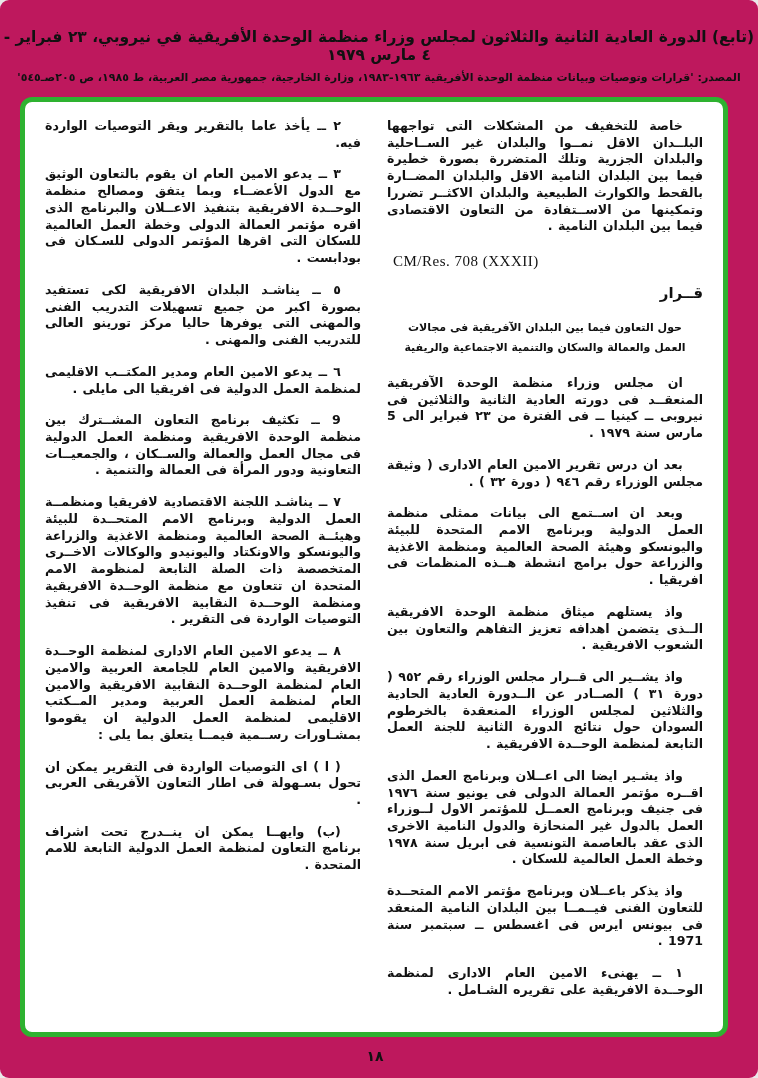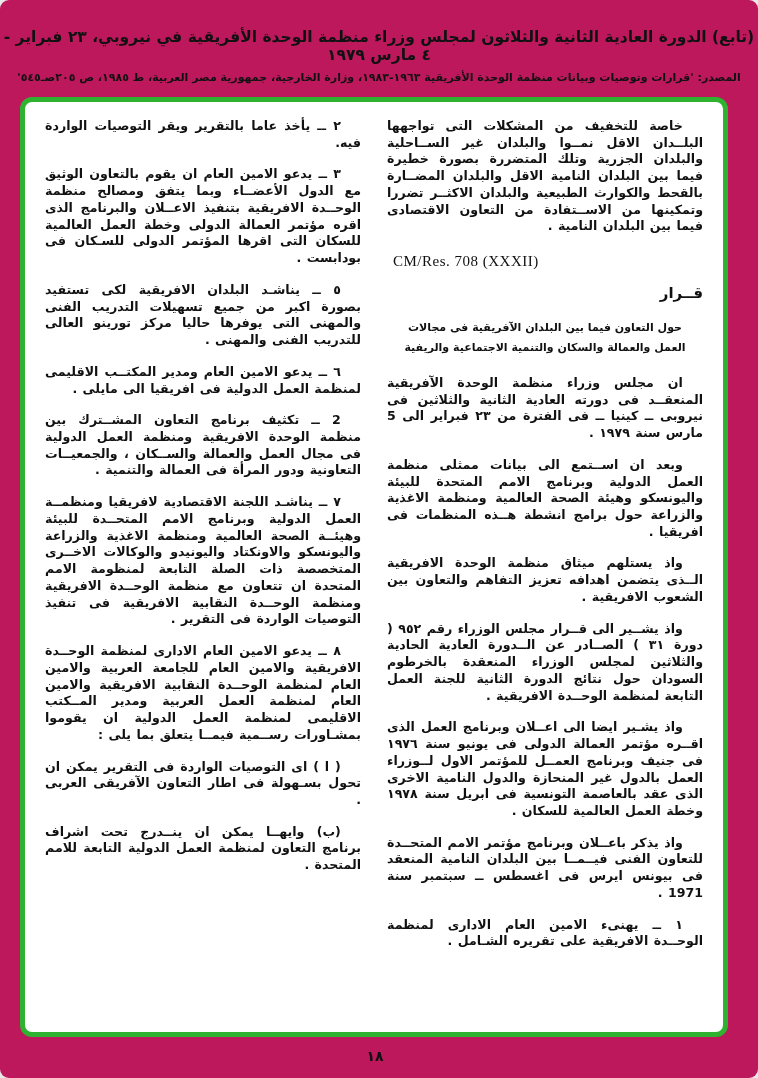--- a/index.html
+++ b/index.html
@@ -111,34 +111,35 @@
 
   <div class="frame">
     <div class="frame-inner">
 
       <div class="col">
         <p>خاصة للتخفيف من المشكلات التى تواجهها البلــدان الاقل نمــوا والبلدان غير الســاحلية والبلدان الجزرية وتلك المتضررة بصورة خطيرة فيما بين البلدان النامية الاقل والبلدان المضــارة بالقحط والكوارث الطبيعية والبلدان الاكثــر تضررا وتمكينها من الاســتفادة من التعاون الاقتصادى فيما بين البلدان النامية .</p>
         <div class="res-code">CM/Res. 708 (XXXII)</div>
         <div class="res-heading">قــرار</div>
         <div class="res-title">حول التعاون فيما بين البلدان الآفريقية فى مجالات العمل والعمالة والسكان والتنمية الاجتماعية والريفية</div>
         <p>ان مجلس وزراء منظمة الوحدة الآفريقية المنعقــد فى دورته العادية الثانية والثلاثين فى نيروبى ــ كينيا ــ فى الفترة من ٢٣ فبراير الى 5 مارس سنة ١٩٧٩ .</p>
+        <p>بعد ان درس تقرير الامين العام الادارى ( وثيقة مجلس الوزراء رقم ٩٤٦ ( دورة ٣٢ ) .</p>
         <p>وبعد ان اســتمع الى بيانات ممثلى منظمة العمل الدولية وبرنامج الامم المتحدة للبيئة واليونسكو وهيئة الصحة العالمية ومنظمة الاغذية والزراعة حول برامج انشطة هــذه المنظمات فى افريقيا .</p>
         <p>واذ يستلهم ميثاق منظمة الوحدة الافريقية الــذى يتضمن اهدافه تعزيز التفاهم والتعاون بين الشعوب الافريقية .</p>
         <p>واذ يشــير الى قــرار مجلس الوزراء رقم ٩٥٢ ( دورة ٣١ ) الصــادر عن الــدورة العادية الحادية والثلاثين لمجلس الوزراء المنعقدة بالخرطوم السودان حول نتائج الدورة الثانية للجنة العمل التابعة لمنظمة الوحــدة الافريقية .</p>
         <p>واذ يشـير ايضا الى اعــلان وبرنامج العمل الذى اقــره مؤتمر العمالة الدولى فى يونيو سنة ١٩٧٦ فى جنيف وبرنامج العمــل للمؤتمر الاول لــوزراء العمل بالدول غير المنحازة والدول النامية الاخرى الذى عقد بالعاصمة التونسية فى ابريل سنة ١٩٧٨ وخطة العمل العالمية للسكان .</p>
         <p>واذ يذكر باعــلان وبرنامج مؤتمر الامم المتحــدة للتعاون الفنى فيــمــا بين البلدان النامية المنعقد فى بيونس ايرس فى اغسطس ــ سبتمبر سنة 1971 .</p>
         <p class="last">١ ــ يهنىء الامين العام الادارى لمنظمة الوحــدة الافريقية على تقريره الشـامل .</p>
       </div>
 
       <div class="col">
         <p>٢ ــ يأخذ عاما بالتقرير ويقر التوصيات الواردة فيه.</p>
         <p>٣ ــ يدعو الامين العام ان يقوم بالتعاون الوثيق مع الدول الأعضــاء وبما يتفق ومصالح منظمة الوحــدة الافريقية بتنفيذ الاعــلان والبرنامج الذى اقره مؤتمر العمالة الدولى وخطة العمل العالمية للسكان التى اقرها المؤتمر الدولى للسـكان فى بودابست .</p>
         <p>٥ ــ يناشـد البلدان الافريقية لكى تستفيد بصورة اكبر من جميع تسهيلات التدريب الفنى والمهنى التى يوفرها حاليا مركز تورينو العالى للتدريب الفنى والمهنى .</p>
         <p>٦ ــ يدعو الامين العام ومدير المكتــب الاقليمى لمنظمة العمل الدولية فى افريقيا الى مايلى .</p>
-        <p>2 ــ تكثيف برنامج التعاون المشــترك بين منظمة الوحدة الافريقية ومنظمة العمل الدولية فى مجال العمل والعمالة والســكان ، والجمعيــات التعاونية ودور المرأة فى العمالة والتنمية .</p>
+        <p>9 ــ تكثيف برنامج التعاون المشــترك بين منظمة الوحدة الافريقية ومنظمة العمل الدولية فى مجال العمل والعمالة والســكان ، والجمعيــات التعاونية ودور المرأة فى العمالة والتنمية .</p>
         <p>٧ ــ يناشـد اللجنة الاقتصادية لافريقيا ومنظمــة العمل الدولية وبرنامج الامم المتحــدة للبيئة وهيئــة الصحة العالمية ومنظمة الاغذية والزراعة واليونسكو والاونكتاد واليونيدو والوكالات الاخــرى المتخصصة ذات الصلة التابعة لمنظومة الامم المتحدة ان تتعاون مع منظمة الوحــدة الافريقية ومنظمة الوحــدة النقابية الافريقية فى تنفيذ التوصيات الواردة فى التقرير .</p>
         <p>٨ ــ يدعو الامين العام الادارى لمنظمة الوحــدة الافريقية والامين العام للجامعة العربية والامين العام لمنظمة الوحــدة النقابية الافريقية والامين العام لمنظمة العمل العربية ومدير المــكتب الاقليمى لمنظمة العمل الدولية ان يقوموا بمشـاورات رســمية فيمــا يتعلق بما يلى :</p>
         <p>( ا ) اى التوصيات الواردة فى التقرير يمكن ان تحول بسـهولة فى اطار التعاون الآفريقى العربى .</p>
         <p class="last">(ب) وايهــا يمكن ان ينــدرج تحت اشراف برنامج التعاون لمنظمة العمل الدولية التابعة للامم المتحدة .</p>
       </div>
 
     </div>
   </div>
 
   <div class="page-num">١٨</div>

